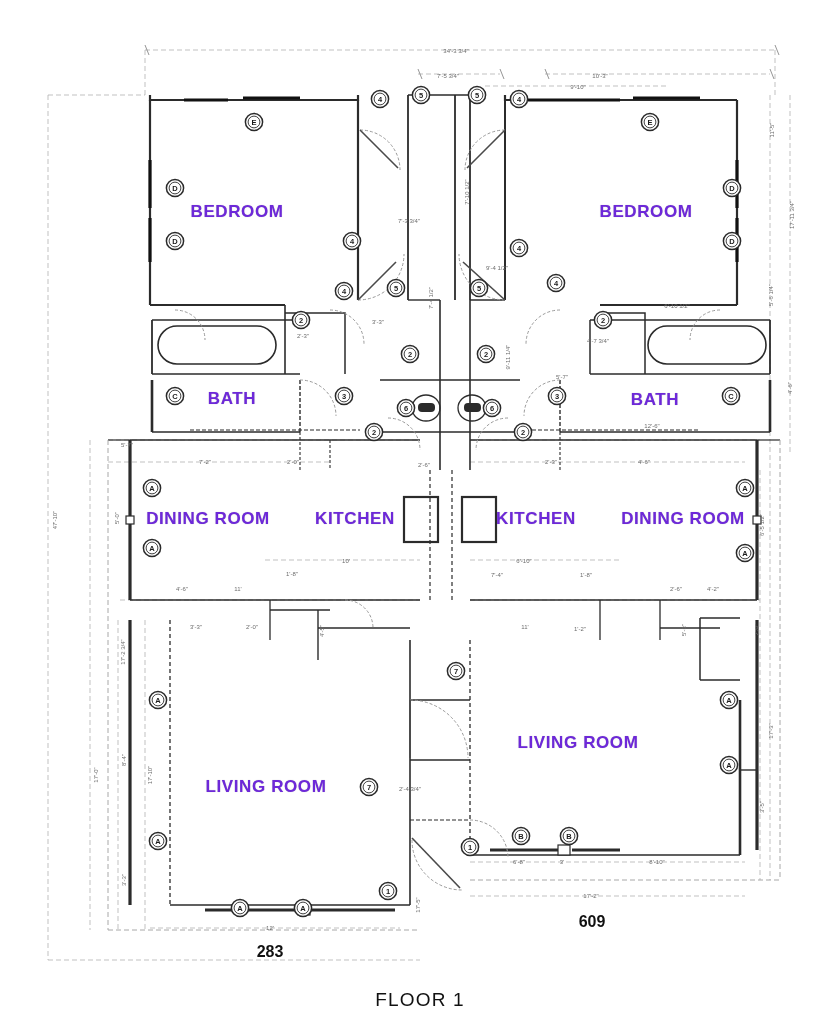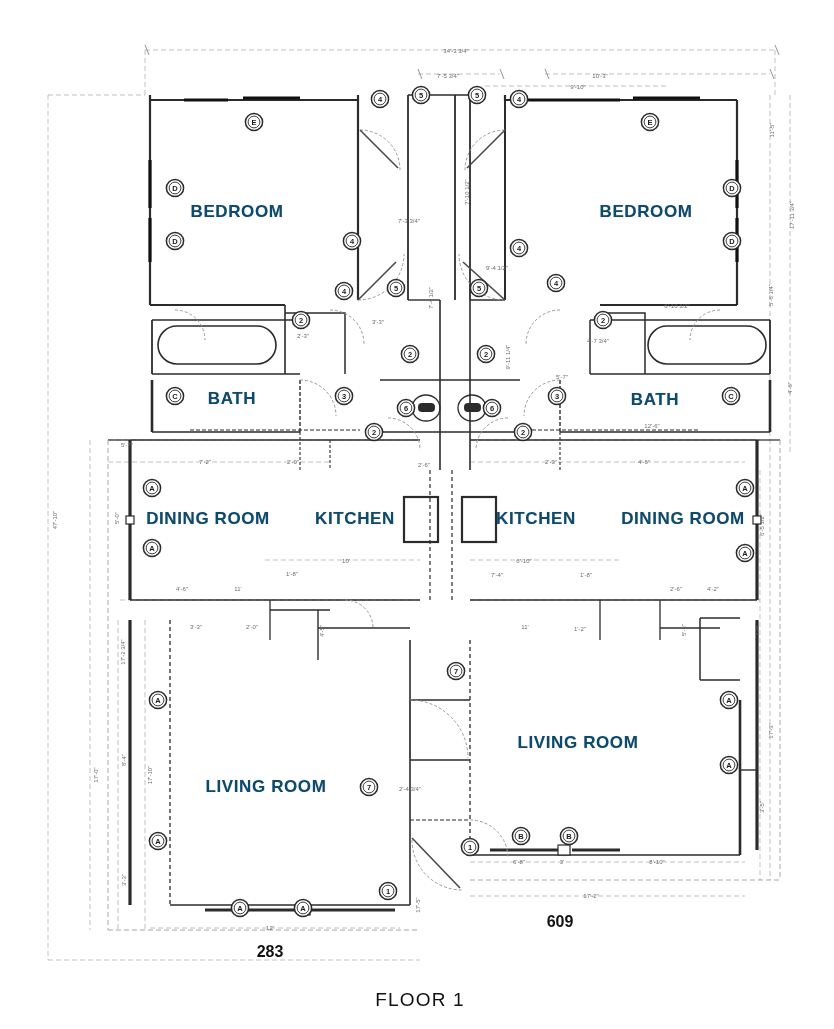--- a/index.html
+++ b/index.html
@@ -12,21 +12,21 @@
   }
   #plan-root{position:relative;width:834px;height:1029px;background:#fff;}
   svg#plan-svg{position:absolute;left:0;top:0;width:834px;height:1029px;display:block;}
 
   .room-label{
     position:absolute;
     font-family:"Liberation Sans", sans-serif;
     font-weight:bold;
     font-size:17px;
     letter-spacing:0.6px;
-    color:#0c4a6e;
+    color:#6d28d9;
     white-space:nowrap;
     transform:translate(-50%,-50%);
     text-shadow:0 0 1px rgba(0,0,0,0.25);
   }
   .unit-num{
     position:absolute;
     font-family:"Liberation Sans", sans-serif;
     font-weight:bold;
     font-size:16px;
     color:#111;
@@ -578,18 +578,18 @@
       <div class="room-label" style="left: 655px; top: 400px;">BATH</div>
       <div class="room-label" style="left: 208px; top: 519px;">DINING ROOM</div>
       <div class="room-label" style="left: 355px; top: 519px;">KITCHEN</div>
       <div class="room-label" style="left: 536px; top: 519px;">KITCHEN</div>
       <div class="room-label" style="left: 683px; top: 519px;">DINING ROOM</div>
       <div class="room-label" style="left: 266px; top: 787px;">LIVING ROOM</div>
       <div class="room-label" style="left: 578px; top: 743px;">LIVING ROOM</div>
     </div>
   <div id="units-layer">
       <div class="unit-num" style="left: 270px; top: 952px;">283</div>
-      <div class="unit-num" style="left: 560px; top: 922px;">609</div>
+      <div class="unit-num" style="left: 592px; top: 922px;">609</div>
     </div>
 
   <div class="sheet-title" id="sheet-title" style="left: 420px; top: 1000px;">FLOOR 1</div>
 
 </div>
 
 </body></html>

